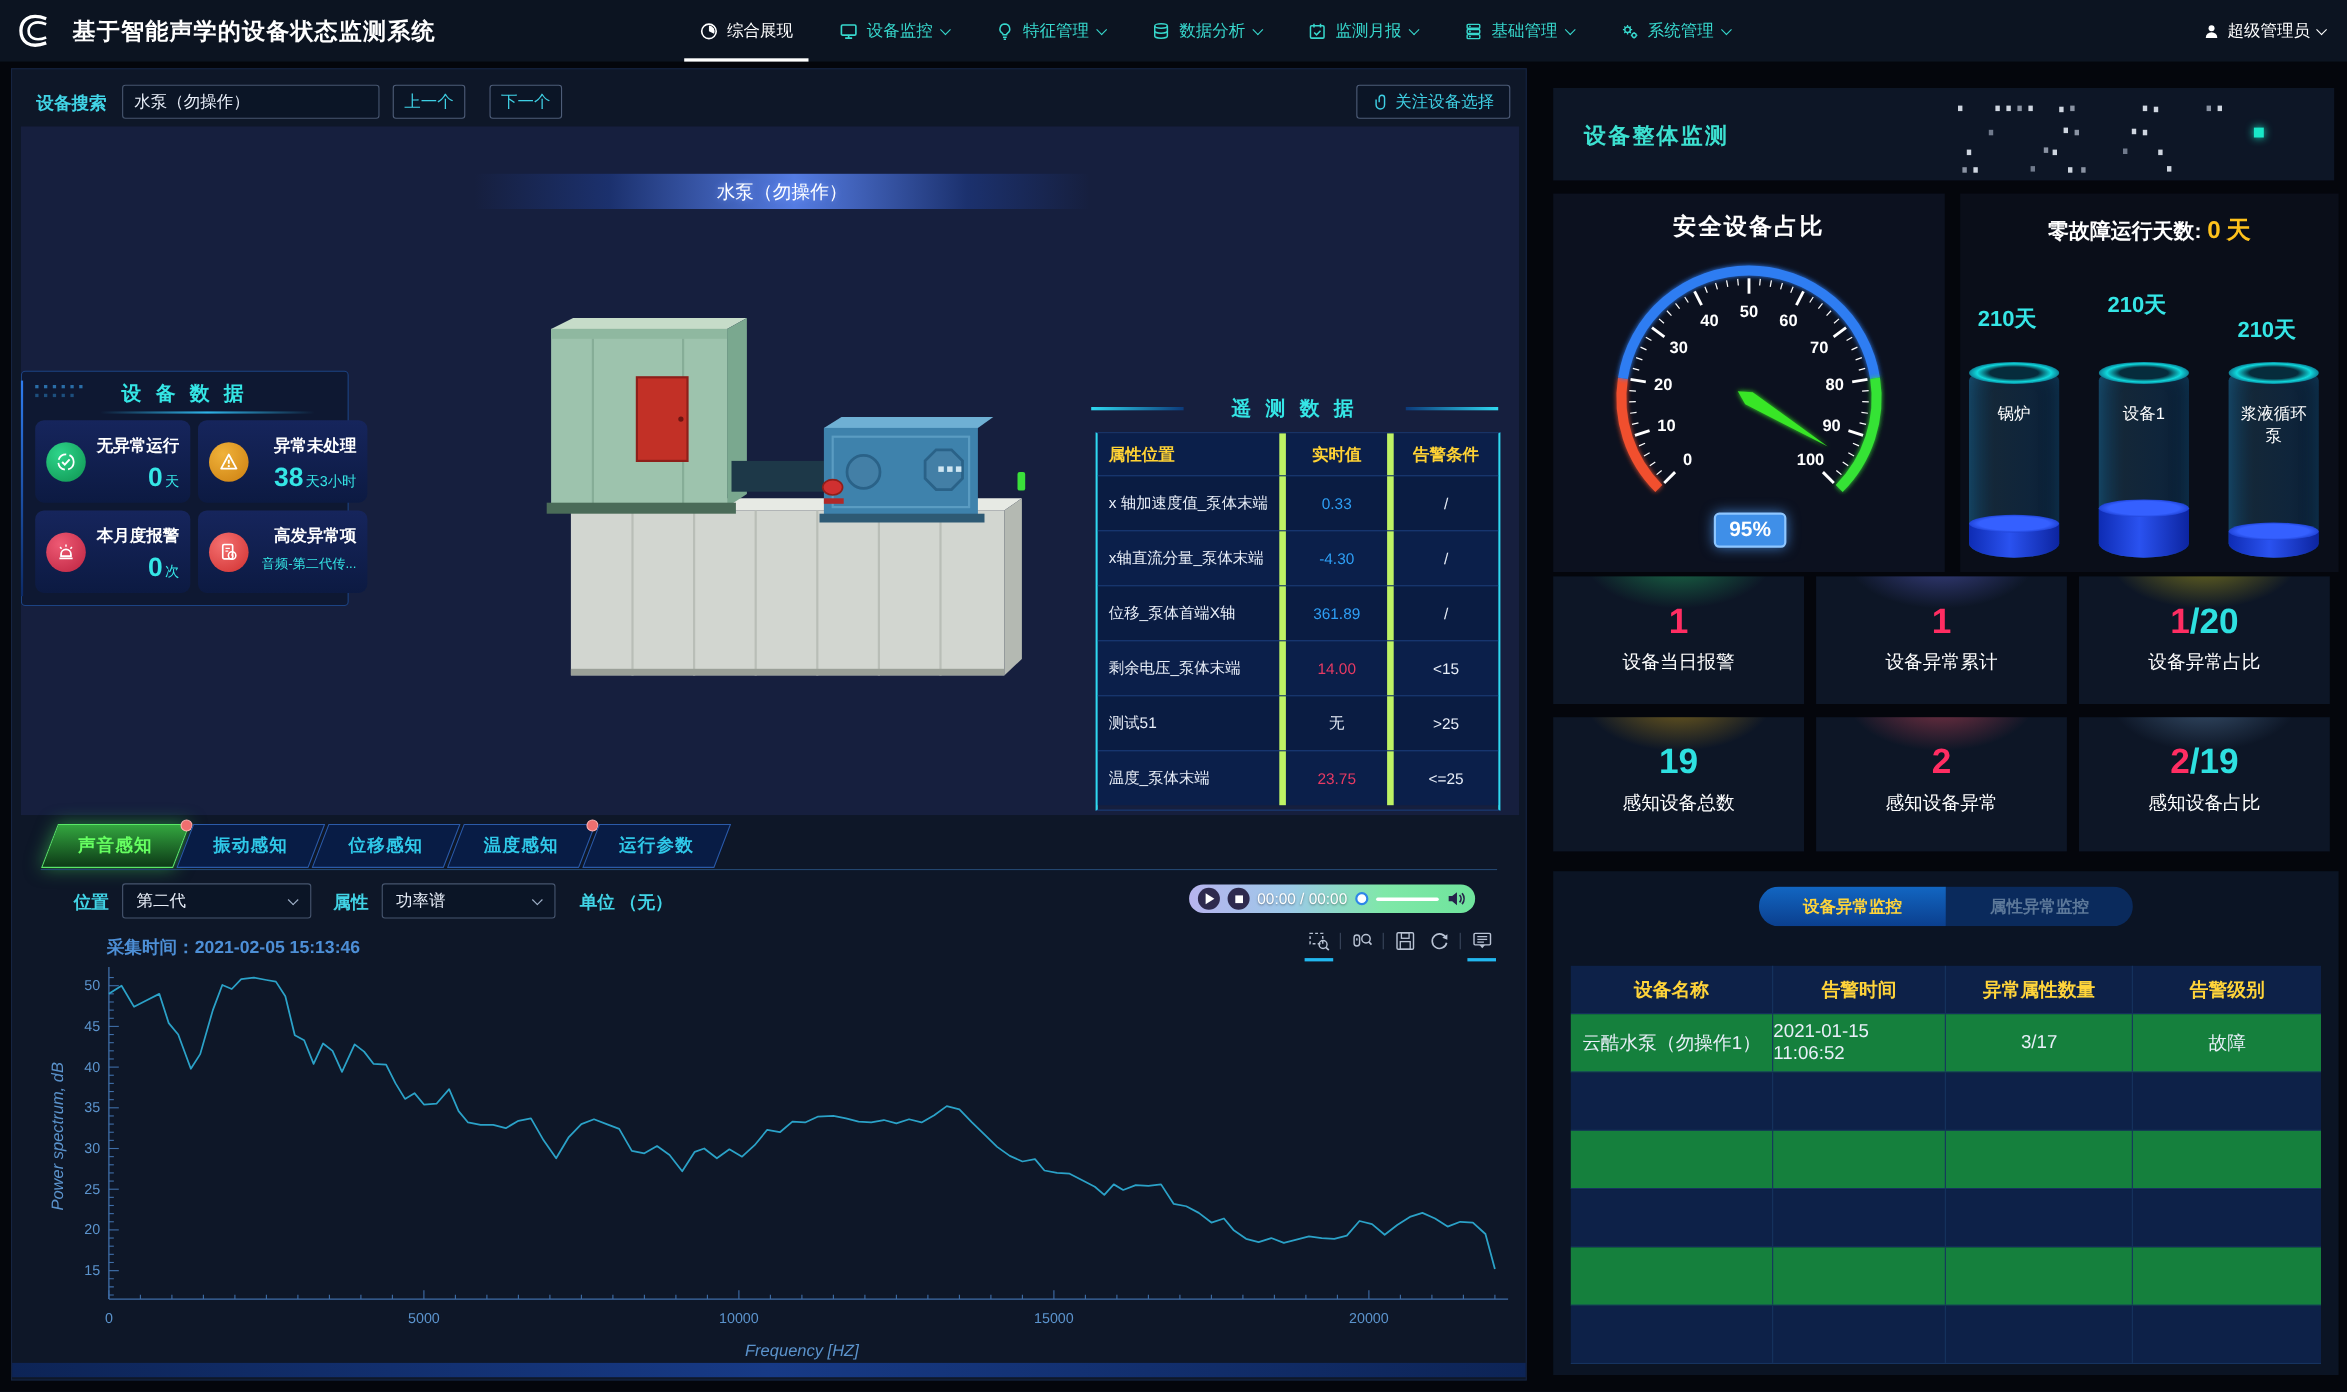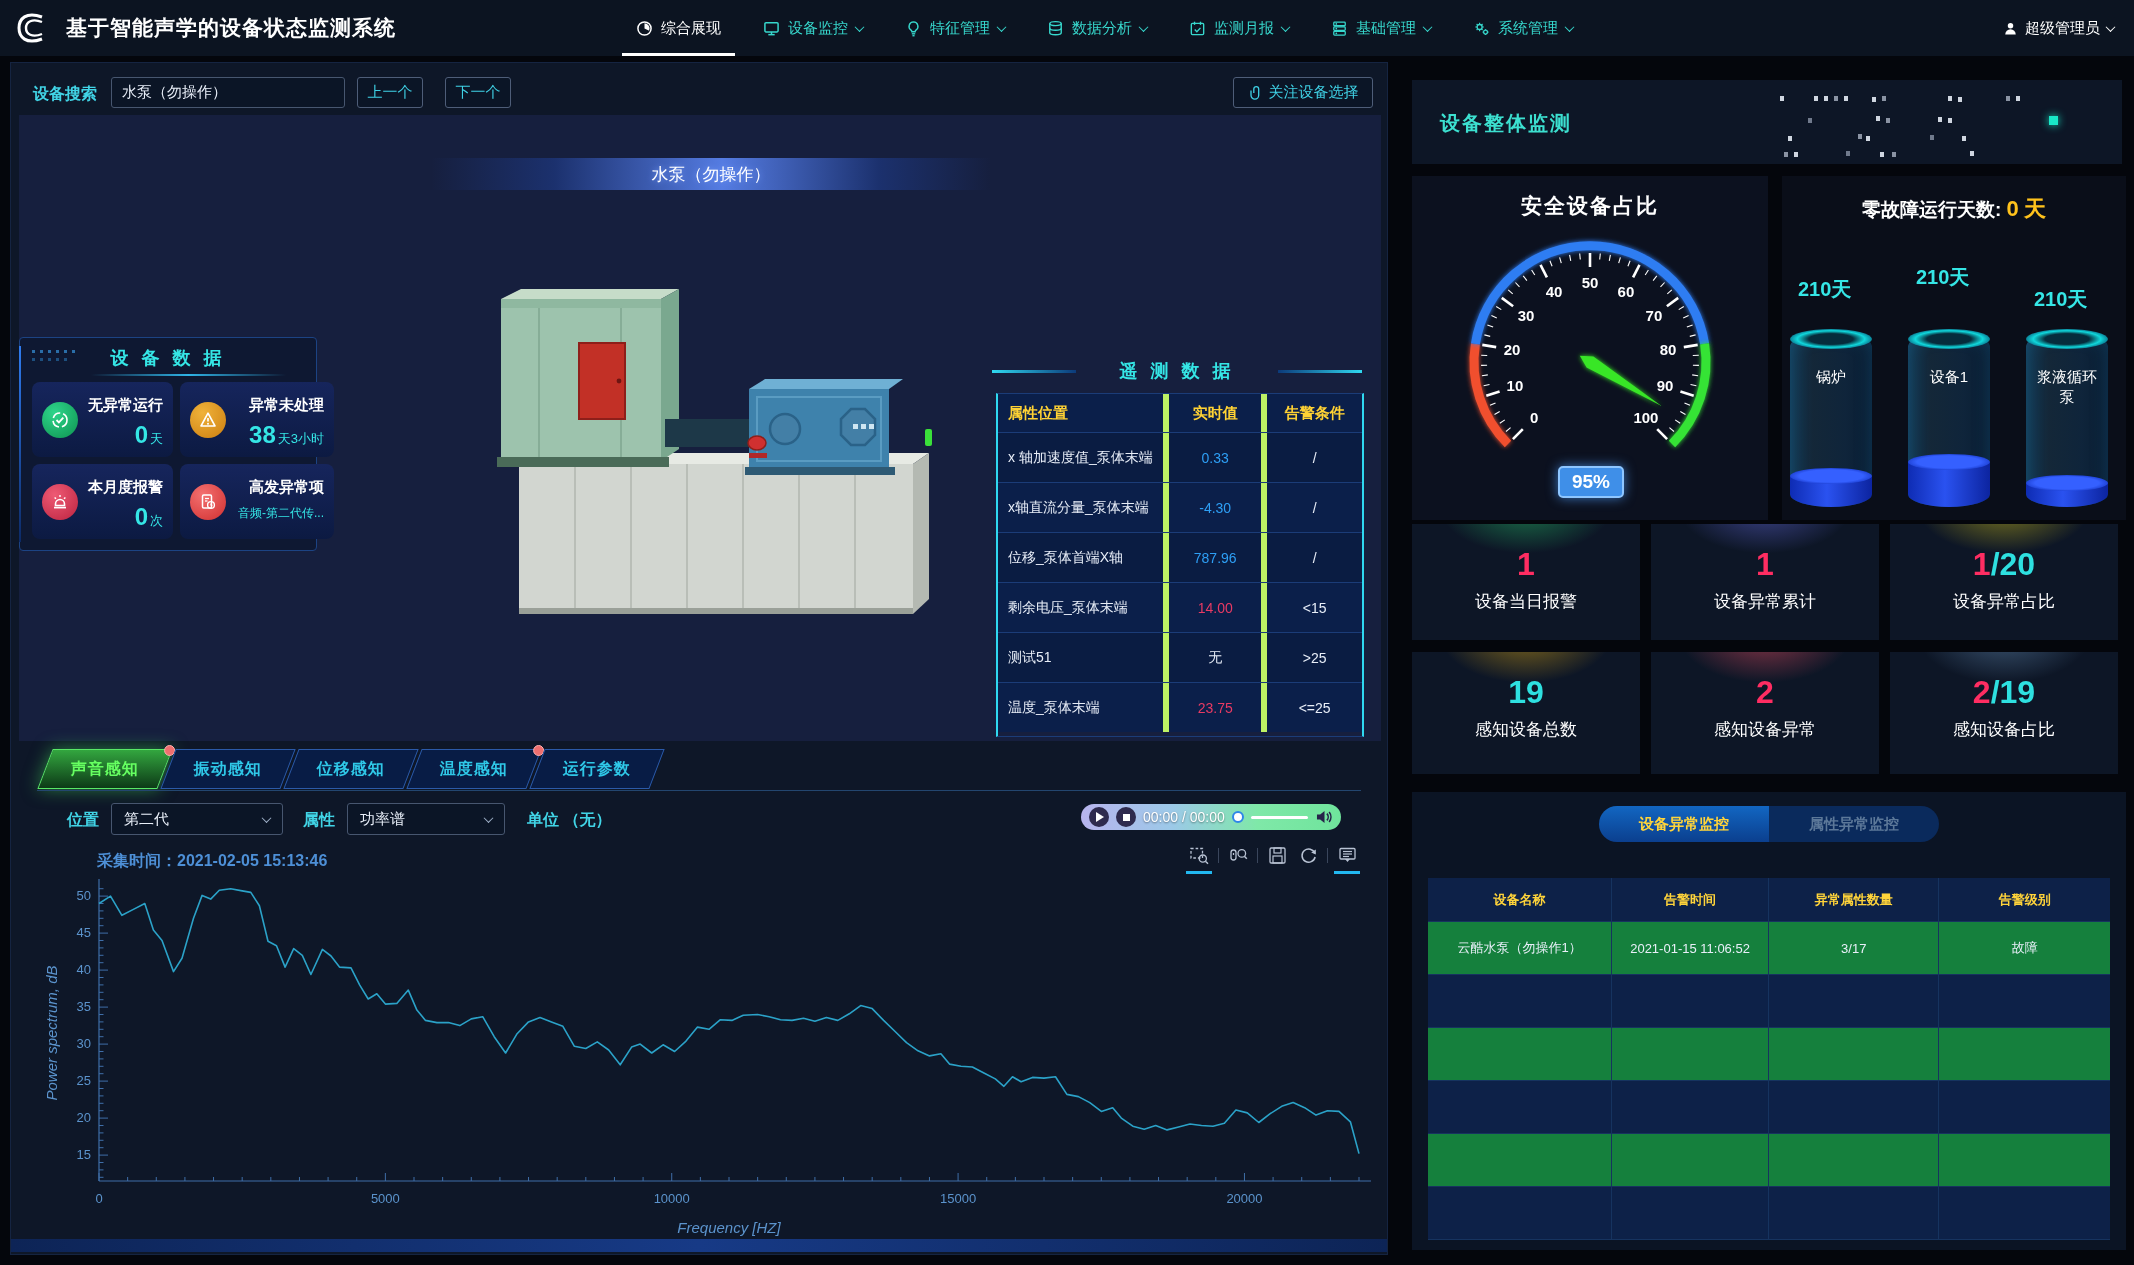--- a/index.html
+++ b/index.html
@@ -136,21 +136,21 @@
 
   .alarm-card{position:absolute;left:1412px;top:792px;width:714px;height:458px;background:#0b1424}
   .alarm-tabs{position:absolute;left:187px;top:14px;width:340px;height:36px;border-radius:18px;overflow:hidden;display:flex}
   .atab{flex:1;display:flex;align-items:center;justify-content:center;font-size:15px;font-weight:bold;cursor:pointer}
   .atab.active{background:linear-gradient(180deg,#1266c2,#0b3f8e);color:#ffd43a}
   .atab.idle{background:#0a2a5c;color:#5c7899}
   .atable{position:absolute;left:16px;right:16px;top:86px;bottom:10px}
   .arow{display:flex;height:53px;border-bottom:1px solid #16335f;background:#15803d}
   .arow:nth-child(odd){background:#0d2148}
   .ahead{height:44px;background:#0e2a66}
-  .ac{display:flex;align-items:center;justify-content:center;font-size:13px;color:#e9eff9;border-right:1px solid #16335f}
+  .ac{display:flex;align-items:center;justify-content:center;font-size:17px;color:#e9eff9;border-right:1px solid #16335f}
   .ac:last-child{border-right:none}
   .ac1{width:27%}.ac2{width:23%}.ac3{width:25%}.ac4{width:25%}
   .ahead .ac{color:#ffd43a;font-weight:bold}
 
   svg{display:block}
 </style>
 </head>
 <body>
 
 <div id="root">
@@ -376,21 +376,21 @@
             <div class="tm-c tm-c2 val-blue">0.33</div>
             <div class="tm-c tm-c3">/</div>
           </div>
           <div class="tm-row">
             <div class="tm-c tm-c1">x轴直流分量_泵体末端</div>
             <div class="tm-c tm-c2 val-blue">-4.30</div>
             <div class="tm-c tm-c3">/</div>
           </div>
           <div class="tm-row">
             <div class="tm-c tm-c1">位移_泵体首端X轴</div>
-            <div class="tm-c tm-c2 val-blue">787.96</div>
+            <div class="tm-c tm-c2 val-blue">361.89</div>
             <div class="tm-c tm-c3">/</div>
           </div>
           <div class="tm-row">
             <div class="tm-c tm-c1">剩余电压_泵体末端</div>
             <div class="tm-c tm-c2 val-red">14.00</div>
             <div class="tm-c tm-c3">&lt;15</div>
           </div>
           <div class="tm-row">
             <div class="tm-c tm-c1">测试51</div>
             <div class="tm-c tm-c2">无</div>

